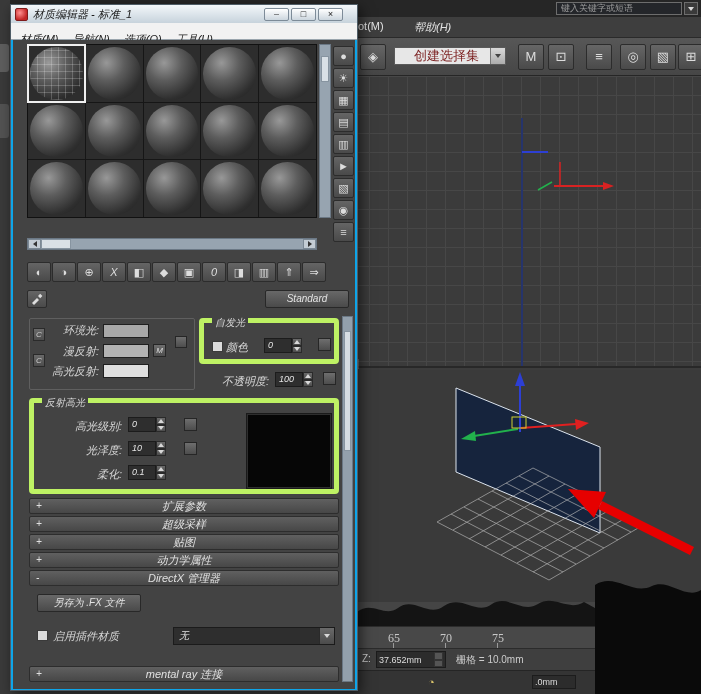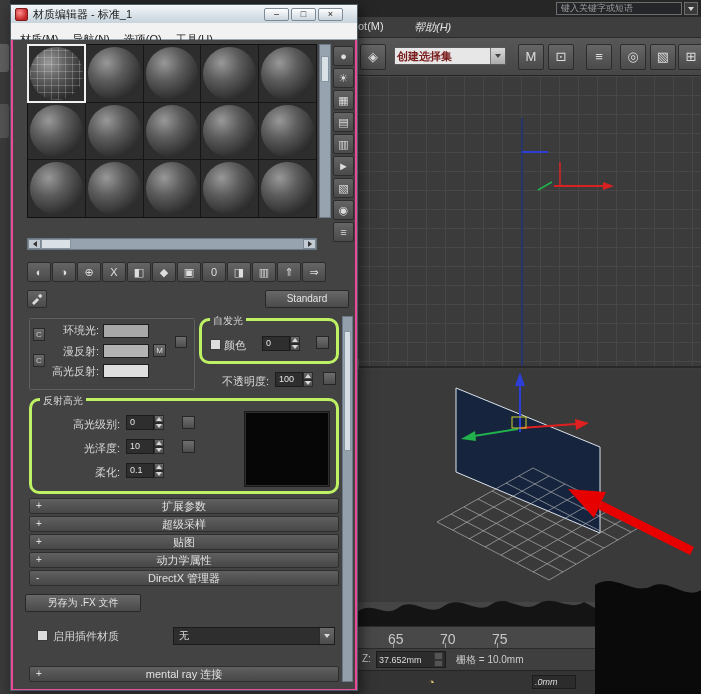--- a/index.html
+++ b/index.html
@@ -15,49 +15,49 @@
   .searchbtn{position:absolute;left:684px;top:2px;width:14px;height:13px;background:#3a3a3a;
              border:1px solid #6d6d6d;display:flex;align-items:center;justify-content:center;}
   .menubar2{position:absolute;left:0;top:17px;right:0;height:21px;background:#3e3e3e;border-bottom:1px solid #2a2a2a;}
   .bgmenu{position:absolute;top:3px;font-size:11px;color:#e2e2e2;}
   .toolbar2{position:absolute;left:0;top:38px;right:0;height:38px;
             background:linear-gradient(#575757,#464646);border-bottom:1px solid #262626;}
   .tbicon{position:absolute;top:6px;width:26px;height:26px;background:linear-gradient(#666,#4a4a4a);
           border:1px solid #2c2c2c;border-radius:2px;color:#ddd;font-size:13px;line-height:24px;text-align:center;}
   .cscombo{position:absolute;left:394px;top:9px;width:112px;height:18px;background:#e7e7e7;
            border:1px solid #5a5a5a;display:flex;align-items:center;}
-  .cscombo .cstxt{flex:1;font-size:11px;font-weight:bold;color:#7a1d1d;padding-left:2px;white-space:nowrap;overflow:hidden;}
+  .cscombo .cstxt{flex:1;font-size:13px;font-weight:normal;color:#7a1d1d;padding-left:19px;white-space:nowrap;overflow:hidden;}
   .cscombo .csarrow{width:15px;height:100%;background:linear-gradient(#d9d9d9,#adadad);
            border-left:1px solid #777;display:flex;align-items:center;justify-content:center;}
   .vp-top{position:absolute;left:350px;top:76px;right:0;height:292px;background:#3b3b3b;
           background-image:linear-gradient(#474747 1px,transparent 1px),
                            linear-gradient(90deg,#474747 1px,transparent 1px);
           background-size:19px 19px;border-bottom:2px solid #282828;}
   .vp-bot{position:absolute;left:350px;top:370px;right:0;height:232px;background:#3a3a3a;}
   .vplabel{position:absolute;left:342px;top:356px;font-size:11px;color:#cfcfcf;z-index:3;}
   .band{position:absolute;left:350px;top:602px;right:0;height:24px;background:#454545;}
   .ruler{position:absolute;left:350px;top:626px;width:248px;height:22px;background:#484848;border-top:1px solid #2c2c2c;}
-  .tick{position:absolute;top:4px;font-size:14px;color:#c8c8c8;}
+  .tick{position:absolute;top:4px;font-size:12px;color:#c8c8c8;font-family:Liberation Serif, serif;}
   .tickline{position:absolute;top:16px;width:1px;height:6px;background:#9a9a9a;}
   .statusrow{position:absolute;left:350px;top:648px;right:0;height:22px;background:#3f3f3f;border-top:1px solid #2b2b2b;}
   .bottomrow{position:absolute;left:350px;top:670px;right:0;height:24px;background:#343434;border-top:1px solid #252525;}
   .stext{position:absolute;font-size:10px;color:#cccccc;}
   .sfield{position:absolute;background:#2c2c2c;border:1px solid #1c1c1c;color:#ddd;font-size:9px;
           display:flex;align-items:center;padding:0 2px;}
   .sspin{margin-left:auto;display:flex;flex-direction:column;width:9px;height:100%;}
   .sspin div{flex:1;background:#555;border:1px solid #333;position:relative;}
   .clockicon{position:absolute;left:428px;top:4px;width:13px;height:13px;color:#d8c26a;font-size:11px;line-height:13px;}
   .overlay-svg{position:absolute;left:350px;top:0;width:351px;height:694px;z-index:4;pointer-events:none;}
   .left-strip{position:absolute;left:0;top:0;width:10px;height:694px;background:#3a3a3a;z-index:6;}
   .left-frag1{position:absolute;left:0;top:44px;width:9px;height:28px;background:#5e5e5e;border-radius:0 3px 3px 0;}
   .left-frag2{position:absolute;left:0;top:104px;width:9px;height:34px;background:#525252;border-radius:0 3px 3px 0;}
 
   
-  .win{position:absolute;left:10px;top:4px;width:348px;height:687px;background:#ec4899;
-       border:1px solid #4e5c66;box-shadow:3px 4px 12px rgba(0,0,0,.55);z-index:10;}
+  .win{position:absolute;left:10px;top:4px;width:348px;height:687px;background:#0ea5e9;
+       border:1px solid #4e5c66;box-shadow:3px 4px 12px rgba(0,0,0,.55);z-index:10;font-style:italic;}
   .titlebar{height:18px;display:flex;align-items:center;padding:0 4px;
             background:linear-gradient(#f3f7fa,#c7d3dc);}
   .appicon{width:13px;height:13px;border-radius:2px;
            background:radial-gradient(circle at 35% 35%, #ff8f8f, #c22525 70%);border:1px solid #7e1b1b;}
   .title{font-size:11px;color:#1a1a1a;margin-left:5px;white-space:nowrap;}
   .winbtns{margin-left:auto;margin-right:10px;display:flex;gap:2px;}
   .winbtn{width:25px;height:13px;font-size:9px;line-height:11px;text-align:center;
           background:linear-gradient(#ffffff,#ccd6de);border:1px solid #7d8b98;border-radius:2px;color:#222;}
   .menubar{height:17px;background:#f2f2f2;display:flex;align-items:center;padding-left:2px;border-bottom:1px solid #9aa5ad;}
   .menuitem{font-size:11px;color:#222;padding:0 7px;margin-top:16px;}
@@ -105,21 +105,21 @@
 
   
   .panel{position:absolute;left:16px;top:276px;width:310px;height:78px;}
   .subbox{position:absolute;left:0;top:2px;width:166px;height:72px;border:1px solid #5f5f5f;border-radius:2px;}
   .lockbtn{position:absolute;width:12px;height:13px;background:linear-gradient(#6a6a6a,#4c4c4c);
            border:1px solid #2a2a2a;color:#ccc;font-size:8px;line-height:11px;text-align:center;}
   .lbl{position:absolute;font-size:11px;color:#d6d6d6;text-align:right;white-space:nowrap;}
   .swatch{position:absolute;width:46px;height:14px;border:1px solid #1f1f1f;}
   .mbtn{position:absolute;width:13px;height:13px;background:linear-gradient(#6e6e6e,#4d4d4d);
         border:1px solid #262626;color:#ddd;font-size:8px;line-height:11px;text-align:center;}
-  .grp{position:absolute;border:3px solid #bef264;border-radius:10px;}
+  .grp{position:absolute;border:5px solid #bef264;border-radius:4px;}
   .gt{position:absolute;top:-7px;left:8px;background:#434343;padding:0 3px;font-size:10px;color:#d6d6d6;white-space:nowrap;}
   .chk{position:absolute;width:11px;height:11px;background:#dcdcdc;border:1px solid #3a3a3a;}
   .spin{position:absolute;display:flex;height:15px;}
   .spin .sv{background:#2e2e2e;border:1px solid #1c1c1c;color:#e4e4e4;font-size:9px;line-height:13px;padding:0 3px;min-width:28px;}
   .spin .sb{width:10px;display:flex;flex-direction:column;}
   .spin .sb div{flex:1;background:linear-gradient(#6a6a6a,#4c4c4c);border:1px solid #2a2a2a;
        display:flex;align-items:center;justify-content:center;}
   .tri-up{width:0;height:0;border-left:3px solid transparent;border-right:3px solid transparent;border-bottom:4px solid #d8d8d8;}
   .tri-dn{width:0;height:0;border-left:3px solid transparent;border-right:3px solid transparent;border-top:4px solid #d8d8d8;}
   .tri-l{width:0;height:0;border-top:3px solid transparent;border-bottom:3px solid transparent;border-right:4px solid #333;}
@@ -194,21 +194,21 @@
           <div></div>
           <div></div>
         </span>
     </div>
     <span class="stext" style="left:106px;top:4px;">栅格 = 10.0mm</span>
   </div>
 
   <div class="bottomrow">
     <span class="clockicon" style="left:78px;top:5px;">◔</span>
     <span class="stext" style="left:94px;top:23px;">添加时间标记</span>
-    <div class="sfield" style="left:182px;top:4px;width:44px;height:14px;font-style:italic;">
+    <div class="sfield" style="left:182px;top:4px;width:44px;height:14px;">
       <span>.0mm</span>
     </div>
   </div>
 
   <svg class="overlay-svg" viewBox="350 0 351 694">
 
     <line x1="522" y1="118" x2="522" y2="366" stroke="#26346b" stroke-width="2"></line>
     <line x1="522" y1="152" x2="548" y2="152" stroke="#2d3fd4" stroke-width="2"></line>
     <line x1="560" y1="162" x2="560" y2="186" stroke="#d82222" stroke-width="1.5"></line>
     <line x1="554" y1="186" x2="604" y2="186" stroke="#d82222" stroke-width="2"></line>
@@ -491,21 +491,21 @@
     </div>
     <div class="ro" style="top:512px;">
       <span class="st">+</span>
       <span>动力学属性</span>
     </div>
     <div class="ro" style="top:530px;">
       <span class="st">-</span>
       <span>DirectX 管理器</span>
     </div>
 
-    <div class="btn" style="left:12px;top:554px;width:116px;height:18px;line-height:16px;">另存为 .FX 文件</div>
+    <div class="btn" style="left:24px;top:554px;width:104px;height:18px;line-height:16px;">另存为 .FX 文件</div>
     <div class="chk" style="position:absolute;left:24px;top:590px;"></div>
     <span class="lbl" style="left:40px;top:589px;text-align:left;">启用插件材质</span>
     <div class="ddark" style="left:160px;top:587px;width:162px;height:18px;">
       <span class="dtxt">无</span>
       <span class="darrow">
           <span class="tri-dn"></span>
         </span>
     </div>
 
     <div class="ro" style="top:626px;">

